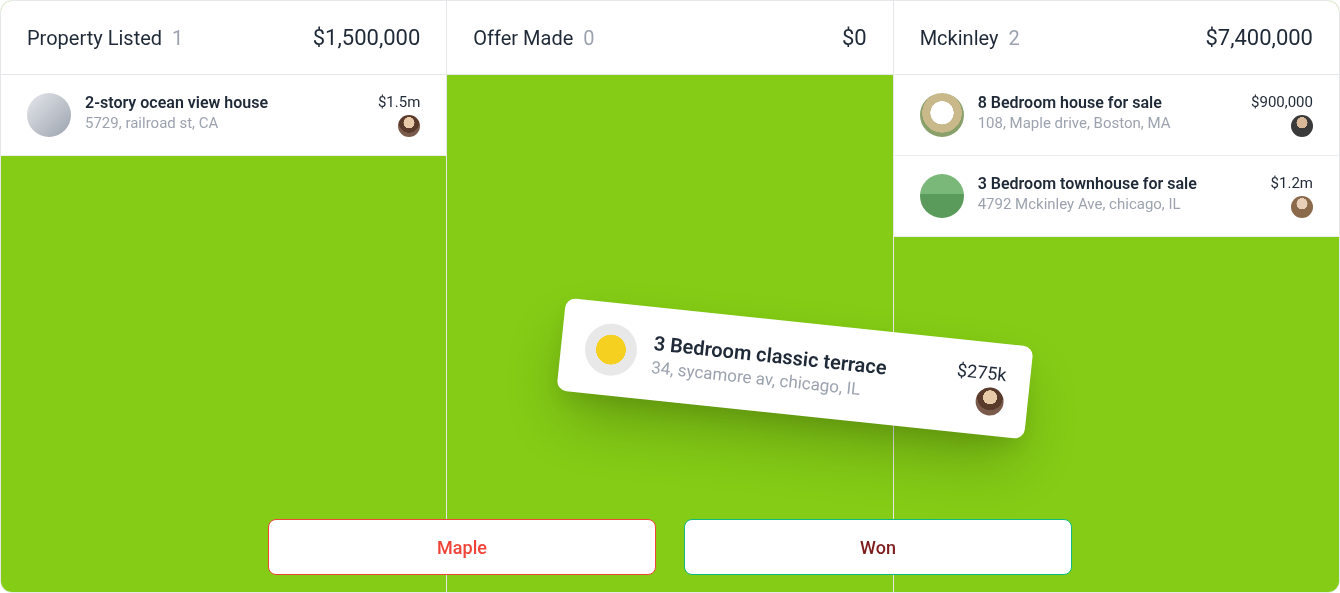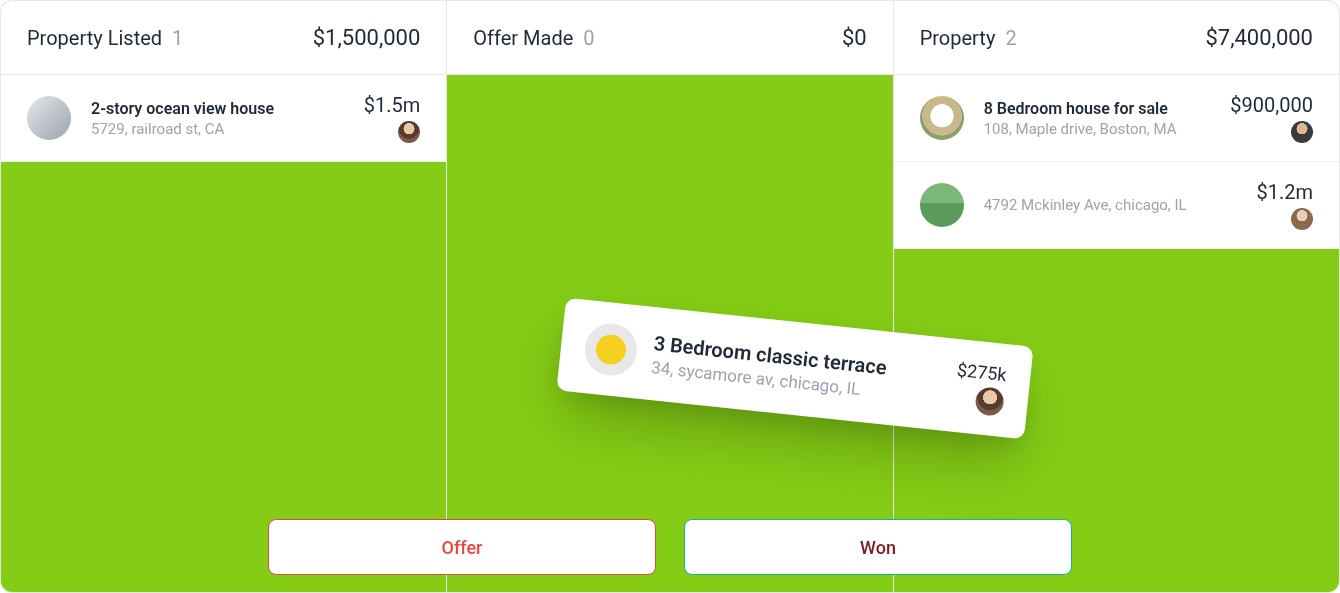--- a/index.html
+++ b/index.html
@@ -62,22 +62,22 @@
     }
     .cards {
       flex: 1;
       display: flex;
       flex-direction: column;
     }
     .card {
       background: #fff;
       padding: 18px 26px;
       display: flex;
-      align-items: center;
-      gap: 20px;
+      align-items: flex-start;
+      gap: 14px;
       border-bottom: 1px solid #eceef0;
     }
     .card-thumb {
       width: 44px;
       height: 44px;
       border-radius: 50%;
       flex-shrink: 0;
       background: #d1d5db;
       display: flex;
       align-items: center;
@@ -98,21 +98,21 @@
       font-size: 15px;
       color: #9ca3af;
     }
     .card-meta {
       display: flex;
       flex-direction: column;
       align-items: flex-end;
       gap: 4px;
     }
     .card-price {
-      font-size: 20px;
+      font-size: 15px;
       color: #1f2937;
       font-weight: 400;
     }
     .card-avatar {
       width: 22px;
       height: 22px;
       border-radius: 50%;
       background: #a78b6f;
       flex-shrink: 0;
     }
@@ -222,40 +222,41 @@
         <span class="column-count">0</span>
       </div>
       <span class="column-total">$0</span>
     </div>
     <div class="cards"></div>
   </div>
 
   <div class="column">
     <div class="column-header">
       <div class="column-title-wrap">
-        <span class="column-title">Property</span>
+        <span class="column-title">Mckinley</span>
         <span class="column-count">2</span>
       </div>
       <span class="column-total">$7,400,000</span>
     </div>
     <div class="cards">
       <div class="card">
         <div class="card-thumb thumb-house-white"></div>
         <div class="card-body">
           <div class="card-title">8 Bedroom house for sale</div>
           <div class="card-sub">108, Maple drive, Boston, MA</div>
         </div>
         <div class="card-meta">
           <div class="card-price">$900,000</div>
           <div class="card-avatar avatar-2"></div>
         </div>
       </div>
       <div class="card">
         <div class="card-thumb thumb-house-green"></div>
         <div class="card-body">
+          <div class="card-title">3 Bedroom townhouse for sale</div>
           <div class="card-sub">4792 Mckinley Ave, chicago, IL</div>
         </div>
         <div class="card-meta">
           <div class="card-price">$1.2m</div>
           <div class="card-avatar avatar-3"></div>
         </div>
       </div>
     </div>
   </div>
 
@@ -267,15 +268,15 @@
     <div class="card-title">3 Bedroom classic terrace</div>
     <div class="card-sub">34, sycamore av, chicago, IL</div>
   </div>
   <div class="card-meta">
     <div class="card-price">$275k</div>
     <div class="card-avatar avatar-1"></div>
   </div>
 </div>
 
 <div class="bottom-actions">
-  <div class="action-btn action-lost">Offer</div>
+  <div class="action-btn action-lost">Maple</div>
   <div class="action-btn action-won">Won</div>
 </div>
 
 </body></html>

